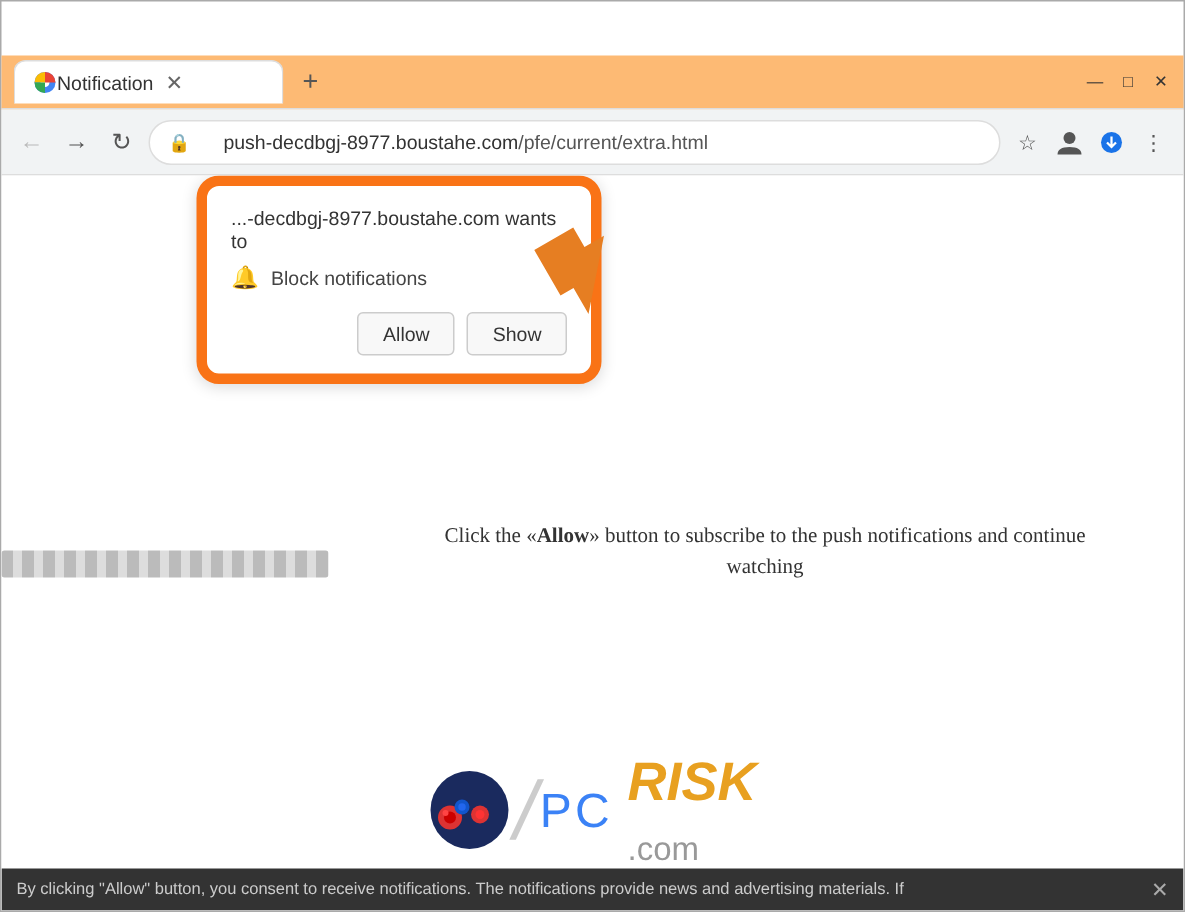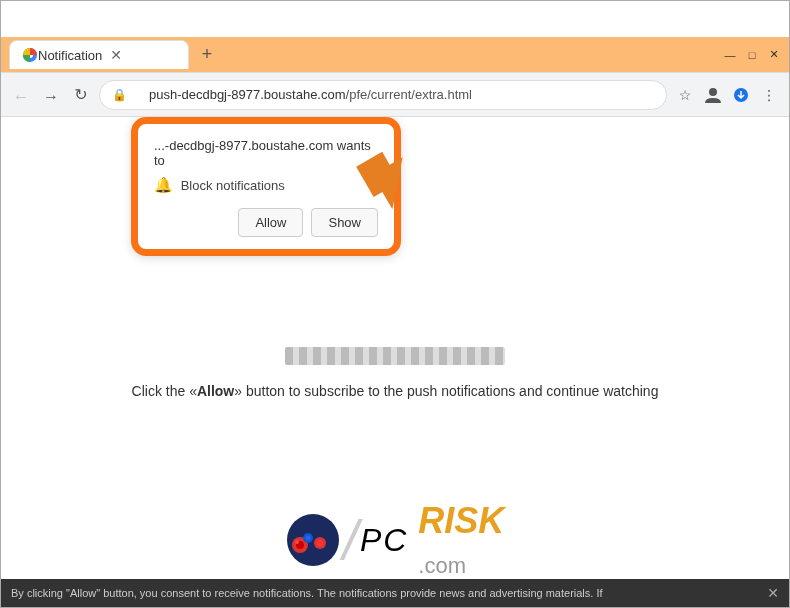--- a/index.html
+++ b/index.html
@@ -215,23 +215,24 @@
       height: 90px;
     }
 
     
     .page-main {
       position: absolute;
       top: 230px;
       left: 0;
       right: 0;
       display: flex;
-      flex-direction: column;
-      align-items: center;
+      flex-direction: row;
+      align-items: flex-end;
       gap: 12px;
+      font-family: Liberation Serif, serif;
     }
     .progress-bar-fake {
       width: 220px;
       height: 18px;
       background: repeating-linear-gradient(
         90deg,
         #bbb 0px,
         #bbb 8px,
         #ddd 8px,
         #ddd 14px
@@ -403,21 +404,21 @@
           <circle cx="11" cy="29" r="2" fill="#ff4444"></circle>
           <circle cx="22" cy="25" r="5" fill="#1155cc"></circle>
           <circle cx="22" cy="25" r="2.5" fill="#2266ee"></circle>
           <circle cx="34" cy="30" r="6" fill="#dd3333"></circle>
           <circle cx="34" cy="30" r="3" fill="#ff3333"></circle>
         </svg>
 
         <span class="slash-text" style="color:#ccc; font-size:55px; font-weight:200; line-height:1; margin: 0 2px;">/</span>
 
         <div style="display:flex; flex-direction:column; line-height:1;">
-          <span style="font-size:32px; font-weight:300; color:#000000; font-style:italic; letter-spacing:2px;">PC</span>
+          <span style="font-size:32px; font-weight:300; color:#3b82f6; letter-spacing:2px;">PC</span>
         </div>
       </div>
 
       <div style="display:flex; flex-direction:column; line-height:1;gap:16px;">
         <span style="font-size:36px; font-weight:bold; color:#e8a020; font-style:italic;">RISK</span>
         <span style="font-size:22px; color:#999;">.com</span>
       </div>
     </div>
 
     <div class="bottom-bar">

